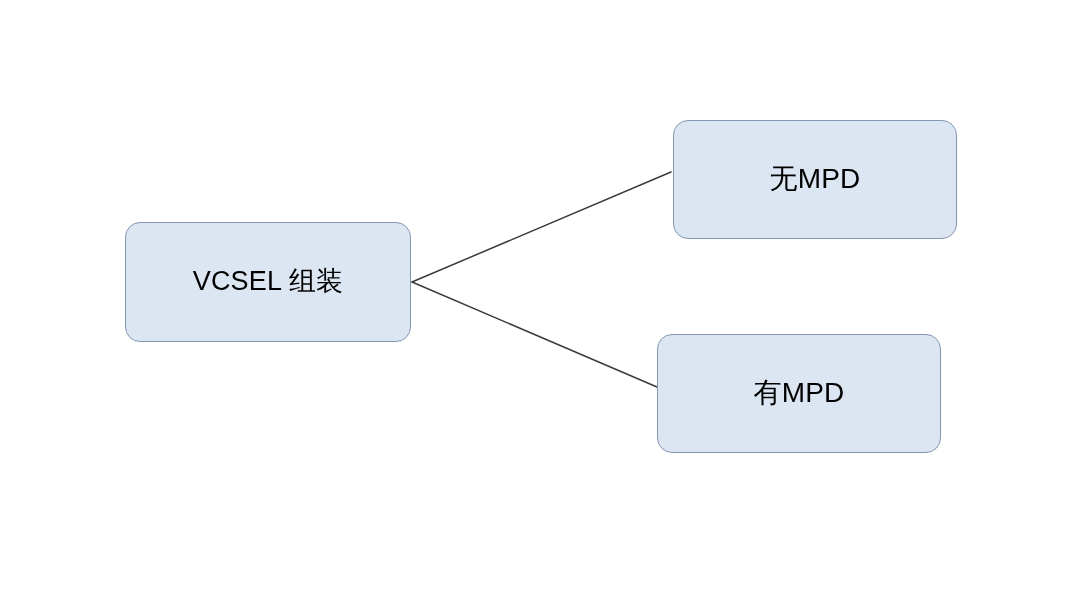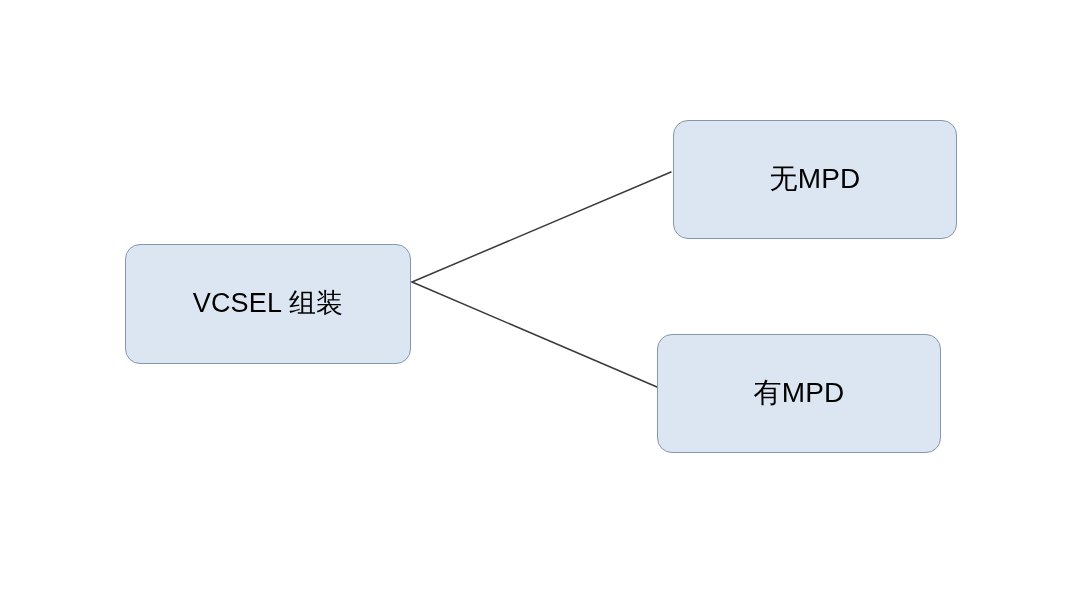--- a/index.html
+++ b/index.html
@@ -69,21 +69,21 @@
 </head>
 <body>
 
 <div id="canvas" style="background: rgb(255, 255, 255);">
 
   <svg id="connectors" viewBox="0 0 1080 607" width="1080" height="607" xmlns="http://www.w3.org/2000/svg">
     <line stroke="#3a3a3a" stroke-width="1.5" stroke-linecap="round" x1="412" y1="282" x2="671" y2="172"></line>
     <line stroke="#3a3a3a" stroke-width="1.5" stroke-linecap="round" x1="412" y1="282" x2="671" y2="393"></line>
   </svg>
 
-  <div class="node" id="node-root" style="left: 125px; top: 222px; width: 286px; height: 120px; font-size: 27px; background: rgb(220, 230, 242); border: 1.5px solid rgb(132, 151, 176); border-radius: 15px; color: rgb(0, 0, 0); margin-top: 22px;">
+  <div class="node" id="node-root" style="left: 125px; top: 222px; width: 286px; height: 120px; font-size: 27px; background: rgb(220, 230, 242); border: 1.5px solid rgb(132, 151, 176); border-radius: 15px; color: rgb(0, 0, 0);">
     <span class="node-label">VCSEL 组装</span>
   </div>
 
   <div class="node" id="node-no-mpd" style="left: 673px; top: 112px; width: 284px; height: 119px; font-size: 28px; background: rgb(220, 230, 242); border: 1.5px solid rgb(132, 151, 176); border-radius: 15px; color: rgb(0, 0, 0); margin-top: 8px;">
     <span class="node-label">无MPD</span>
   </div>
 
   <div class="node" id="node-has-mpd" style="left: 657px; top: 334px; width: 284px; height: 119px; font-size: 28px; background: rgb(220, 230, 242); border: 1.5px solid rgb(132, 151, 176); border-radius: 15px; color: rgb(0, 0, 0);">
     <span class="node-label">有MPD</span>
   </div>

